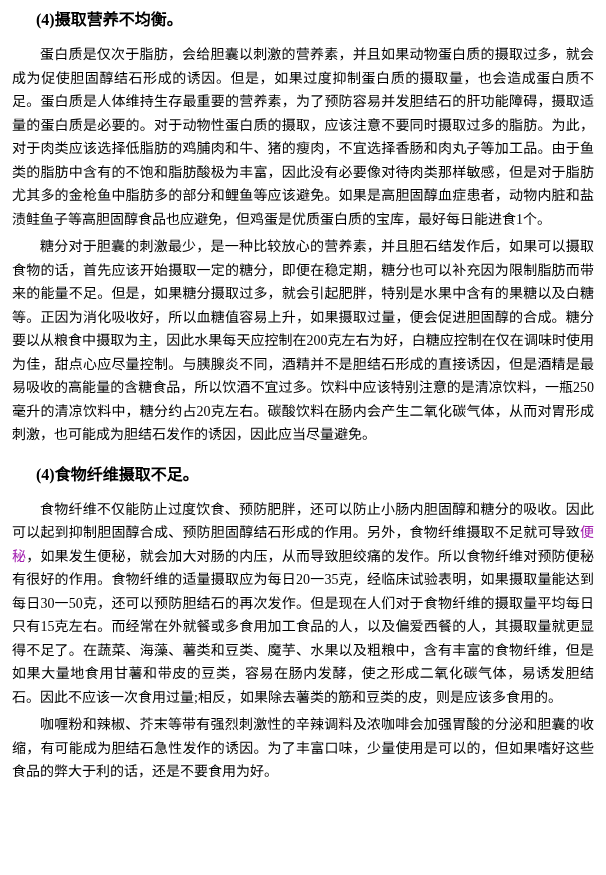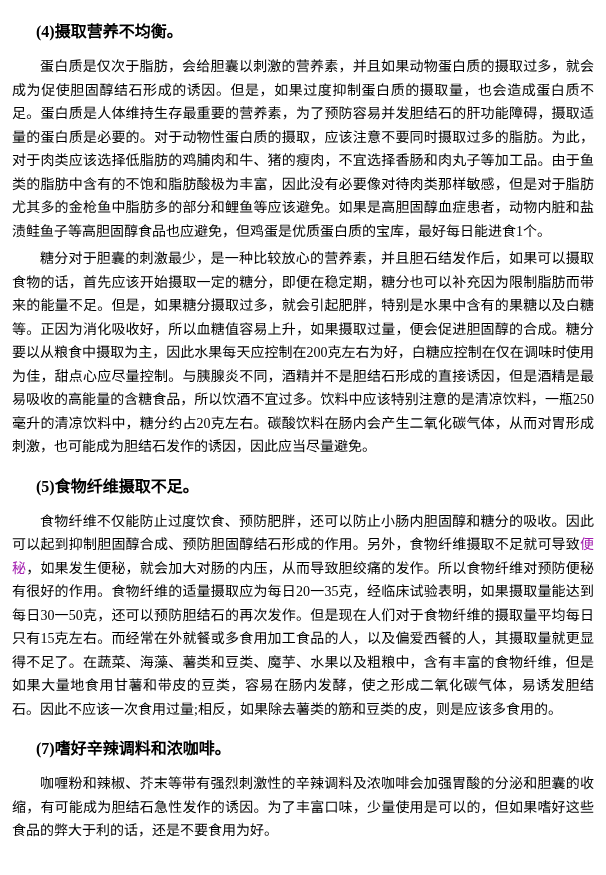--- a/index.html
+++ b/index.html
@@ -18,21 +18,21 @@
   }
   .section-heading {
     font-size: 16px;
     font-weight: bold;
     line-height: 24px;
     margin: 16px 0 11px 0;
     padding-left: 28px;
     color: #000000;
   }
   .section:first-child .section-heading {
-    margin-top: 12px;
+    margin-top: 0;
   }
   .para {
     font-size: 14px;
     line-height: 23.5px;
     margin: 4px;
     text-indent: 2em;
     text-align: justify;
     color: #000000;
   }
   a.inline-link {
@@ -49,22 +49,21 @@
   <div class="section">
     <h3 class="section-heading">(4)摄取营养不均衡。</h3>
     <p class="para">蛋白质是仅次于脂肪，会给胆囊以刺激的营养素，并且如果动物蛋白质的摄取过多，就会成为促使胆固醇结石形成的诱因。但是，如果过度抑制蛋白质的摄取量，也会造成蛋白质不足。蛋白质是人体维持生存最重要的营养素，为了预防容易并发胆结石的肝功能障碍，摄取适量的蛋白质是必要的。对于动物性蛋白质的摄取，应该注意不要同时摄取过多的脂肪。为此，对于肉类应该选择低脂肪的鸡脯肉和牛、猪的瘦肉，不宜选择香肠和肉丸子等加工品。由于鱼类的脂肪中含有的不饱和脂肪酸极为丰富，因此没有必要像对待肉类那样敏感，但是对于脂肪尤其多的金枪鱼中脂肪多的部分和鲤鱼等应该避免。如果是高胆固醇血症患者，动物内脏和盐渍鲑鱼子等高胆固醇食品也应避免，但鸡蛋是优质蛋白质的宝库，最好每日能进食1个。</p>
   </div>
 
   <div class="section">
     <p class="para">糖分对于胆囊的刺激最少，是一种比较放心的营养素，并且胆石结发作后，如果可以摄取食物的话，首先应该开始摄取一定的糖分，即便在稳定期，糖分也可以补充因为限制脂肪而带来的能量不足。但是，如果糖分摄取过多，就会引起肥胖，特别是水果中含有的果糖以及白糖等。正因为消化吸收好，所以血糖值容易上升，如果摄取过量，便会促进胆固醇的合成。糖分要以从粮食中摄取为主，因此水果每天应控制在200克左右为好，白糖应控制在仅在调味时使用为佳，甜点心应尽量控制。与胰腺炎不同，酒精并不是胆结石形成的直接诱因，但是酒精是最易吸收的高能量的含糖食品，所以饮酒不宜过多。饮料中应该特别注意的是清凉饮料，一瓶250毫升的清凉饮料中，糖分约占20克左右。碳酸饮料在肠内会产生二氧化碳气体，从而对胃形成刺激，也可能成为胆结石发作的诱因，因此应当尽量避免。</p>
   </div>
 
   <div class="section">
-    <h3 class="section-heading">(5)食物纤维摄取不足。</h3>
+    <h3 class="section-heading">(4)食物纤维摄取不足。</h3>
     <p class="para"><span>食物纤维不仅能防止过度饮食、预防肥胖，还可以防止小肠内胆固醇和糖分的吸收。因此可以起到抑制胆固醇合成、预防胆固醇结石形成的作用。另外，食物纤维摄取不足就可导致</span><a class="inline-link" href="#">便秘</a><span>，如果发生便秘，就会加大对肠的内压，从而导致胆绞痛的发作。所以食物纤维对预防便秘有很好的作用。食物纤维的适量摄取应为每日20一35克，经临床试验表明，如果摄取量能达到每日30一50克，还可以预防胆结石的再次发作。但是现在人们对于食物纤维的摄取量平均每日只有15克左右。而经常在外就餐或多食用加工食品的人，以及偏爱西餐的人，其摄取量就更显得不足了。在蔬菜、海藻、薯类和豆类、魔芋、水果以及粗粮中，含有丰富的食物纤维，但是如果大量地食用甘薯和带皮的豆类，容易在肠内发酵，使之形成二氧化碳气体，易诱发胆结石。因此不应该一次食用过量;相反，如果除去薯类的筋和豆类的皮，则是应该多食用的。</span></p>
   </div>
 
   <div class="section">
-    <h3 class="section-heading">(7)嗜好辛辣调料和浓咖啡。</h3>
     <p class="para">咖喱粉和辣椒、芥末等带有强烈刺激性的辛辣调料及浓咖啡会加强胃酸的分泌和胆囊的收缩，有可能成为胆结石急性发作的诱因。为了丰富口味，少量使用是可以的，但如果嗜好这些食品的弊大于利的话，还是不要食用为好。</p>
   </div>
 
 </div>
 
 </body></html>

